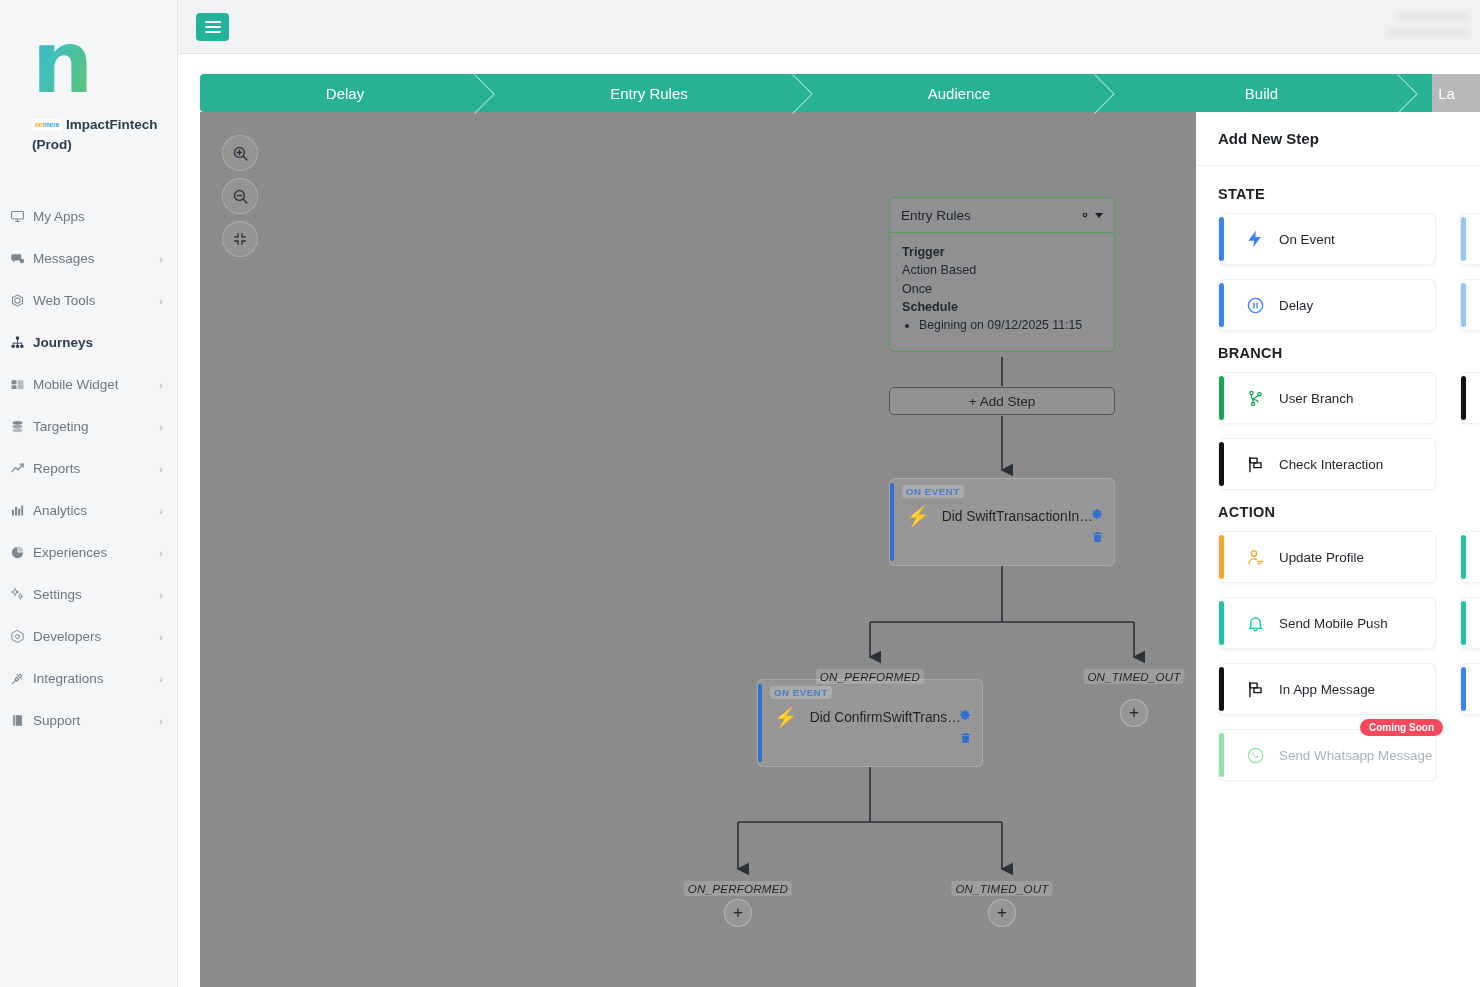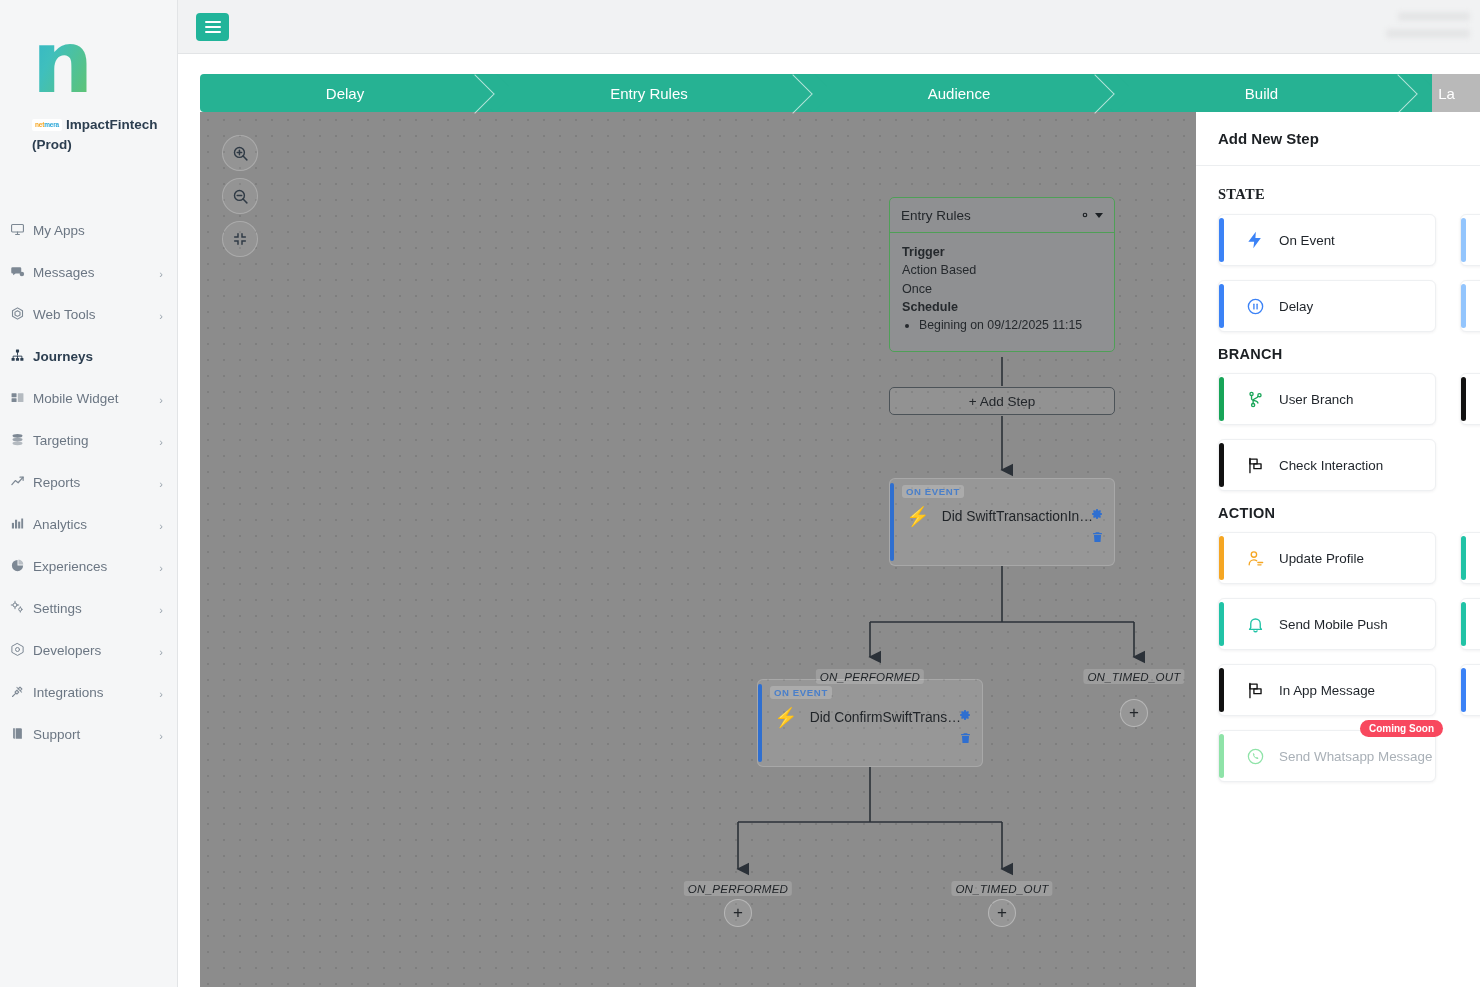--- a/index.html
+++ b/index.html
@@ -34,21 +34,21 @@
   .nm-badge {
     display: inline-block; vertical-align: 2px;
     background: #ffffff; border-radius: 2px;
     padding: 1px 3px; margin-right: 4px;
     font-size: 6.5px; font-weight: 700; letter-spacing: -0.2px;
     color: #f5a623;
   }
   .nm-badge .b { color: #2fa8d8; }
   .nav { margin-top: 40px; }
   .nav-item {
-    position: relative; display: flex; align-items: flex-end;
+    position: relative; display: flex; align-items: center;
     height: 42px; padding: 0 14px 0 6px;
     font-size: 13.5px; color: #6b7683; cursor: pointer;
   }
   .nav-item.active { color: #2c3e50; font-weight: 700; }
   .nav-ico {
     width: 22px; min-width: 22px; height: 16px;
     display: flex; align-items: center; justify-content: center;
     color: #7d8894; margin-right: 5px;
   }
   .nav-item.active .nav-ico { color: #2c3e50; }
@@ -192,21 +192,21 @@
   .panel-head {
     height: 54px; display: flex; align-items: center; padding: 0 22px;
     border-bottom: 1px solid #eceef0;
     font-size: 15px; font-weight: 700; color: #1c2024;
   }
   .panel-body { padding: 14px 0 0 22px; }
   .sect-title {
     font-size: 14.5px; font-weight: 700; color: #1c2024;
     letter-spacing: .3px; margin: 14px 0 11px;
   }
-  .sect-title:first-child { margin-top: 6px; font-family: Liberation Serif, serif; }
+  .sect-title:first-child { margin-top: 6px; }
   .grid { display: grid; grid-template-columns: 218px 218px; gap: 14px 24px; }
   .card {
     position: relative; height: 52px; border-radius: 6px;
     background: #ffffff; border: 1px solid #eef0f2;
     box-shadow: 0 1px 3px rgba(16,24,40,.06);
     display: flex; align-items: center; padding-left: 22px; cursor: pointer;
   }
   .card-accent {
     position: absolute; left: 0; top: 3px; bottom: 3px; width: 4.5px;
     border-radius: 4px;

